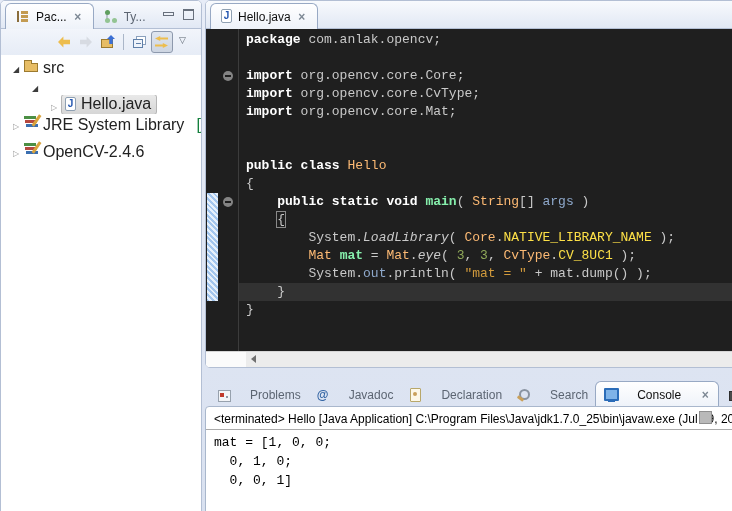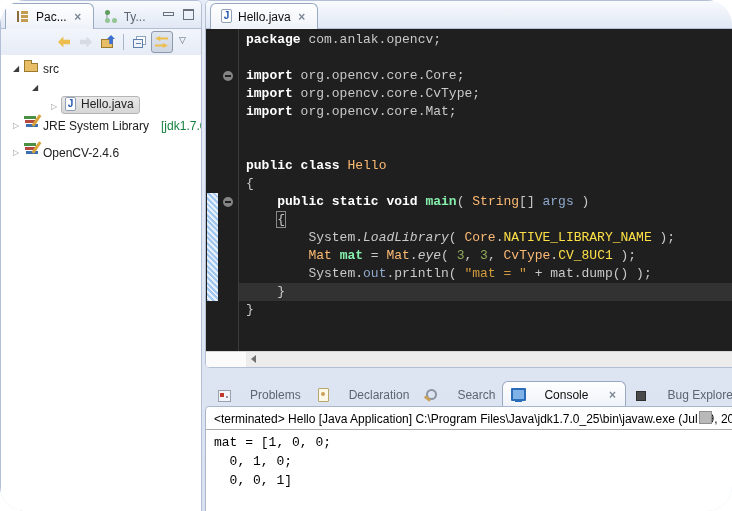--- a/index.html
+++ b/index.html
@@ -1,18 +1,18 @@
 <!DOCTYPE html>
 <html><head>
 <meta charset="utf-8">
 <style>
   html,body{margin:0;padding:0;}
   .screen{position:relative;width:732px;height:511px;overflow:hidden;
           background:linear-gradient(#e7ecf7,#d9e1f0);
-          font-family:"Liberation Sans",sans-serif;font-size:12px;color:#222;border-radius:25px;}
+          font-family:"Liberation Sans",sans-serif;font-size:12px;color:#222;}
 
   
   .pane{position:absolute;background:#fff;border:1px solid #b3bfd4;border-radius:5px;overflow:hidden;}
   .tabstrip{display:flex;align-items:flex-end;height:27px;
             background:linear-gradient(#f8fafd,#e1e8f4);border-bottom:1px solid #b3bfd4;
             padding-left:4px;white-space:nowrap;}
   .tabstrip.naked{background:transparent;border-bottom:none;}
   .tab{display:inline-flex;align-items:center;gap:5px;height:22px;padding:0 9px;
        font-size:12px;color:#5cималь;color:#5c London;color:#5c6572;}
   .tab.active{background:linear-gradient(#ffffff,#eef2f9);border:1px solid #98a9c4;border-bottom:none;
@@ -75,21 +75,21 @@
   
   .left-pane{left:0;top:0;width:200px;height:515px;}
   .pkg-toolbar{display:flex;align-items:center;justify-content:flex-end;height:26px;gap:2px;
                padding:0 6px 0 0;background:linear-gradient(#f2f5fb,#e6ecf6);}
   .tbtn{display:inline-flex;align-items:center;justify-content:center;width:20px;height:20px;border-radius:3px;}
   .tbtn.pressed{background:linear-gradient(#e0e6ef,#cdd5e2);border:1px solid #8d99ad;}
   .tsep{width:1px;height:16px;background:#aab6c8;margin:0 3px;}
   .project-row{margin:4px 0 0 0;padding:2px 4px 3px 5px;border-bottom:1px solid #858585;
                font-size:12px;color:#1c1c1c;white-space:nowrap;}
   .tree{padding-top:2px;}
-  .tree-row{display:flex;align-items:center;height:19px;white-space:nowrap;overflow:hidden;font-size:12px;}
+  .tree-row{display:flex;align-items:center;height:19px;white-space:nowrap;overflow:hidden;font-size:16px;}
   .tw{display:inline-block;width:14px;text-align:center;flex:none;}
   .tw.exp::after{content:"\25E2";font-size:8px;color:#3c3c3c;}
   .tw.col::after{content:"\25B7";font-size:8px;color:#9a9a9a;}
   .tree-lbl{margin-left:4px;}
   .tree-suffix{margin-left:12px;color:#15803d;}
   .selwrap{display:inline-flex;align-items:center;padding:0 5px 1px 2px;border:1px solid #b5b5b5;border-radius:3px;
            background:linear-gradient(#e9e9e9,#d6d6d6);}
 
   
   .editor-pane{left:205px;top:0;width:531px;height:366px;display:flex;flex-direction:column;}
@@ -225,20 +225,24 @@
     </div>
   </div>
 
   <div class="bottom-pane">
     <div class="bottom-tabs tabstrip naked" id="bottom-tabs">
         <div class="tab">
           <span class="ic ic-problems-icon"></span>
           <span>Problems</span>
         </div>
         <div class="tab">
+          <span class="ic ic-javadoc-icon"></span>
+          <span>Javadoc</span>
+        </div>
+        <div class="tab">
           <span class="ic ic-declaration-icon"></span>
           <span>Declaration</span>
         </div>
         <div class="tab">
           <span class="ic ic-search-icon"></span>
           <span>Search</span>
         </div>
         <div class="tab active">
           <span class="ic ic-console-icon"></span>
           <span>Console</span>

